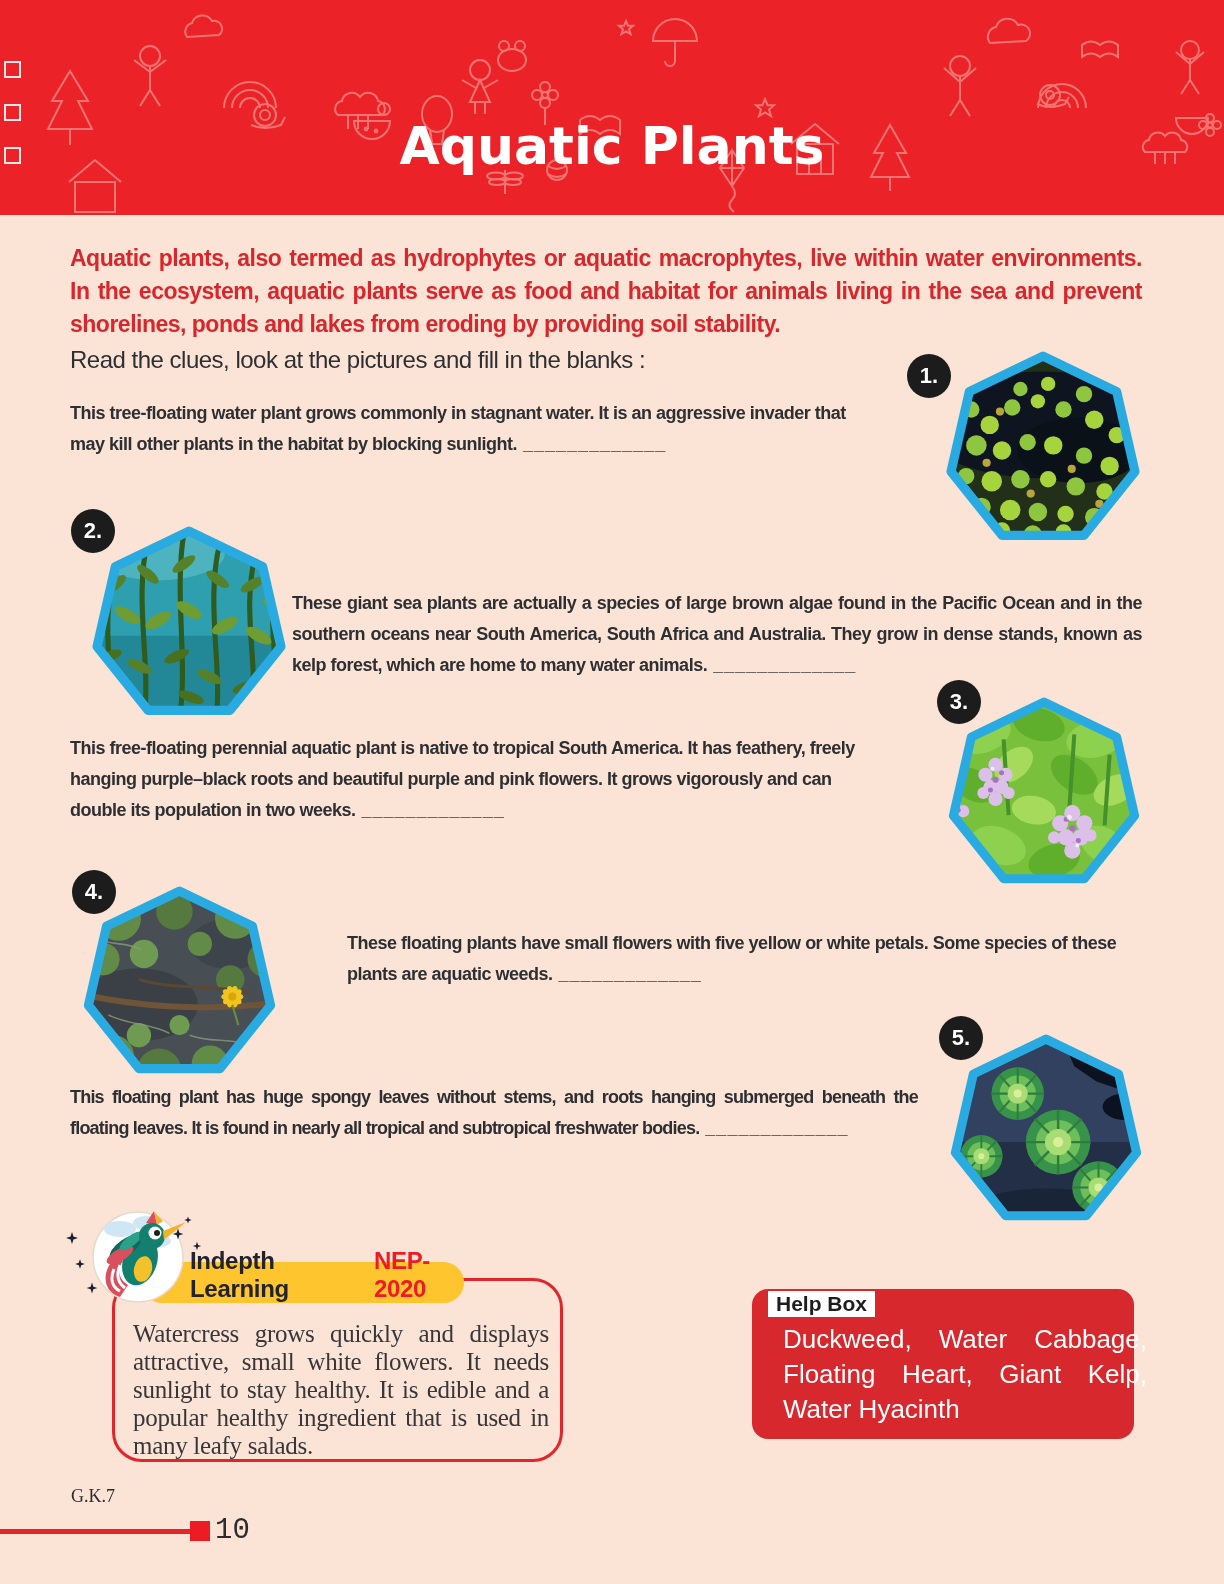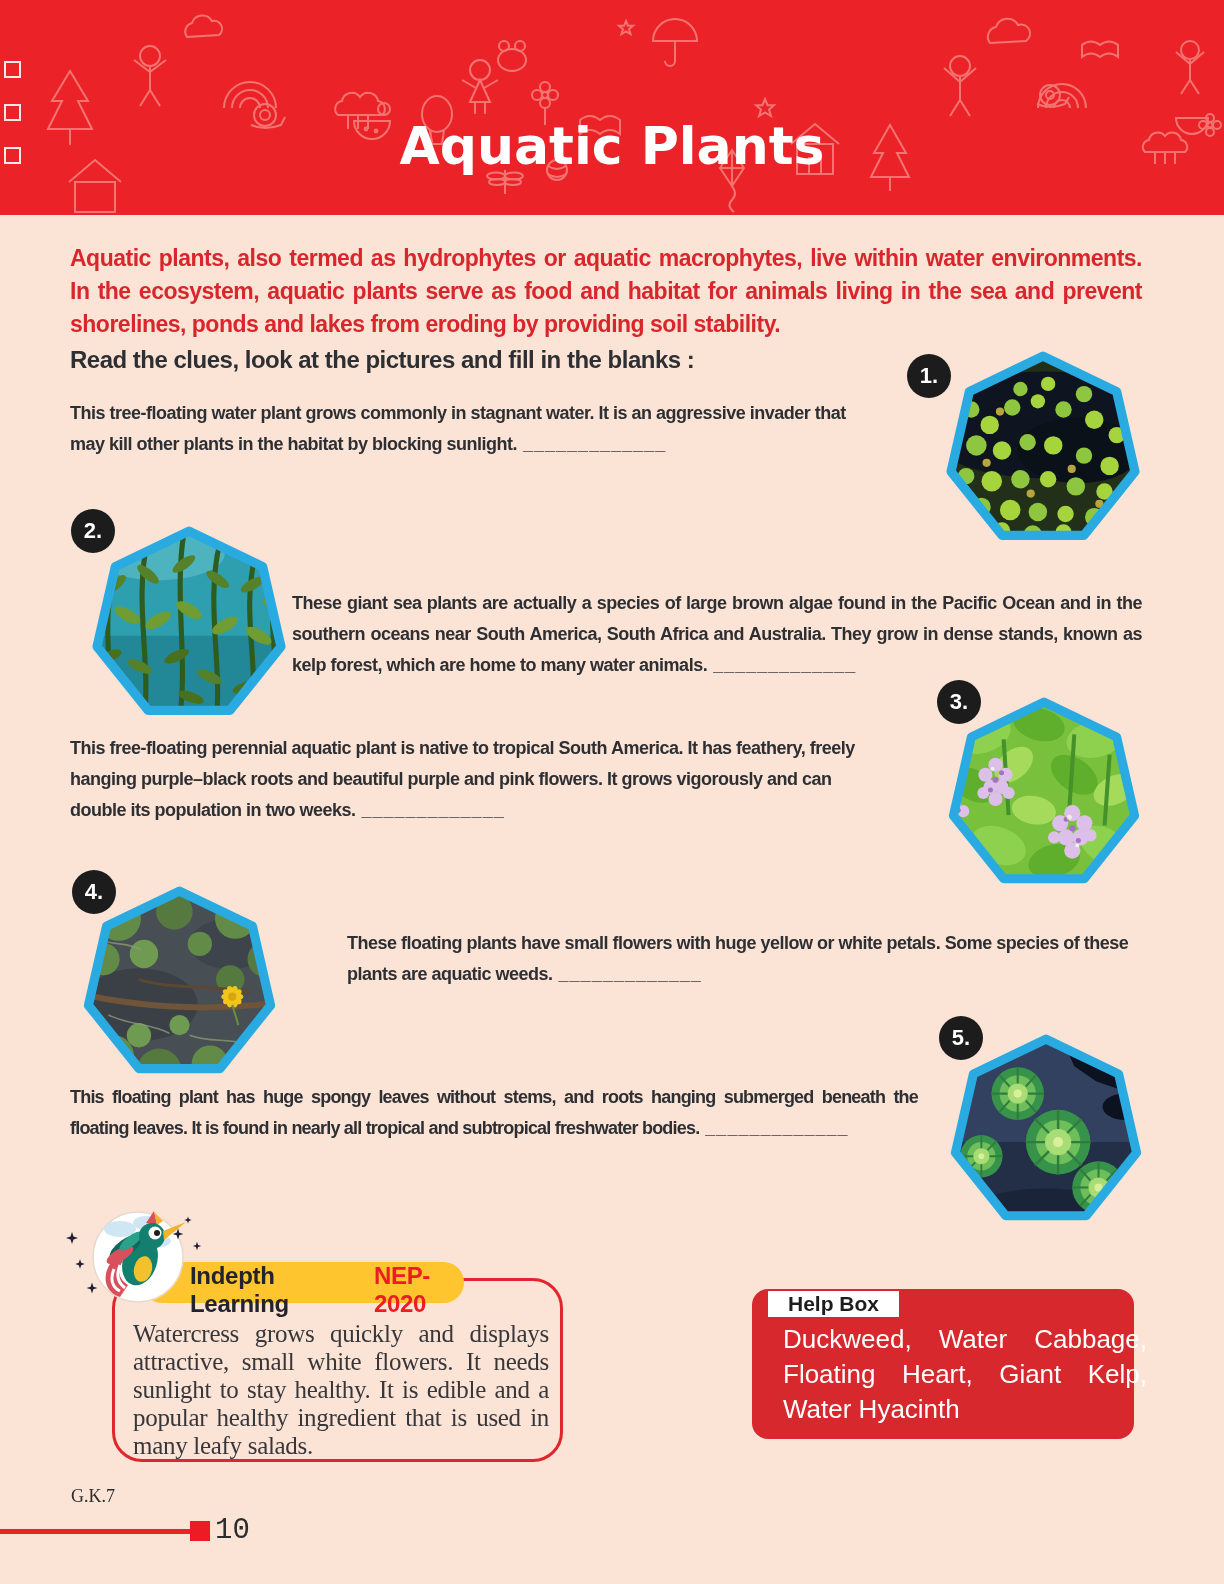--- a/index.html
+++ b/index.html
@@ -5,40 +5,40 @@
   html,body{margin:0;padding:0;background:#fff;}
   .page{position:relative;width:1224px;height:1584px;background:#fbe4d6;overflow:hidden;
         font-family:"Liberation Sans","DejaVu Sans",sans-serif;}
   .abs{position:absolute;}
   .header{left:0;top:0;width:1224px;height:215px;background:#eb2328;}
   .doodles{left:0;top:0;}
   .title{left:0;top:116px;width:1224px;text-align:center;color:#ffffff;
          font-size:52px;font-weight:800;letter-spacing:0px;font-family:"DejaVu Sans",sans-serif;}
   .intro{left:70px;top:242px;width:1072px;font-size:23px;line-height:33px;font-weight:700;
          color:#d8262c;text-align:justify;letter-spacing:-0.5px;}
-  .instruction{left:70px;top:346px;font-size:24px;font-weight:700;color:#2e2f33;letter-spacing:-0.5px;text-align:center;}
+  .instruction{left:70px;top:346px;font-size:24px;font-weight:400;color:#2e2f33;letter-spacing:-0.5px;text-align:center;}
   .clue{font-size:18px;line-height:31px;font-weight:700;color:#2e2f33;letter-spacing:-0.5px;}
   .jst{text-align:justify;}
   .tight{letter-spacing:-0.8px;}
   .blank{margin-left:6px;letter-spacing:1px;white-space:nowrap;}
   .badge{width:44px;height:44px;border-radius:50%;background:#1d1c1c;color:#fff;
          font-size:22px;font-weight:700;display:flex;align-items:center;justify-content:center;}
   .photo{position:absolute;}
   .indepth-box{left:112px;top:1278px;width:451px;height:184px;border:3px solid #e0262c;
                border-radius:30px;box-sizing:border-box;}
   .indepth-pill{left:142px;top:1262px;width:322px;height:41px;background:#fec52f;border-radius:21px;
-                display:flex;align-items:flex-start;padding-left:48px;box-sizing:border-box;
+                display:flex;align-items:flex-end;padding-left:48px;box-sizing:border-box;
                 font-size:24px;font-weight:800;letter-spacing:-0.3px;}
   .pill-dark{color:#23232b;}
   .pill-red{color:#ed1c24;margin-left:26px;}
   .indepth-body{left:133px;top:1320px;width:416px;font-family:"Liberation Serif","DejaVu Serif",serif;
                 font-size:25px;line-height:28px;color:#37373b;text-align:justify;letter-spacing:-0.3px;}
   .help-box{left:752px;top:1289px;width:382px;height:150px;background:#d7282e;border-radius:16px;}
   .help-tag{position:absolute;left:16px;top:2px;background:#ffffff;color:#1d1d1d;
-            font-size:21px;font-weight:700;padding:1px 20px;}
+            font-size:21px;font-weight:700;padding:1px 8px;}
   .help-items{position:absolute;left:31px;top:33px;width:364px;color:#ffffff;
               font-size:26px;line-height:35px;text-align:justify;}
   .footer-book{left:71px;top:1486px;font-family:"Liberation Serif","DejaVu Serif",serif;
                font-size:18px;color:#2c2c2c;}
   .footer-line{left:0;top:1529px;width:192px;height:5px;background:#e4252a;}
   .footer-square{left:190px;top:1521px;width:20px;height:20px;background:#ed1c24;}
   .footer-page{left:215px;top:1514px;font-family:Liberation Mono, monospace;
                font-size:29px;color:#2c2c2c;}
 </style>
 </head>
@@ -463,21 +463,21 @@
           <ellipse rx="11" ry="4.5" transform="rotate(216)"></ellipse>
           <ellipse rx="11" ry="4.5" transform="rotate(288)"></ellipse>
         </g>
         <circle r="4" fill="#d9a50e"></circle>
       </g>
       <line x1="152" y1="120" x2="158" y2="140" stroke="#6b8f3f" stroke-width="2"></line>
     </g>
     <polygon points="100,8 171.9,42.6 189.7,120.5 139.9,182.9 60.1,182.9 10.3,120.5 28.1,42.6" fill="none" stroke="#29abe2" stroke-width="9" stroke-linejoin="round"></polygon>
   </svg>
   <div class="abs clue" style="left:347px;top:928px;width:800px">
-    <span>These floating plants have small flowers with huge yellow or white petals. Some species of these plants are aquatic weeds.</span><span class="blank">_____________</span>
+    <span>These floating plants have small flowers with five yellow or white petals. Some species of these plants are aquatic weeds.</span><span class="blank">_____________</span>
   </div>
 
   <div class="abs clue jst tight" style="left:70px;top:1082px;width:848px">
     <span>This floating plant has huge spongy leaves without stems, and roots hanging submerged beneath the floating leaves. It is found in nearly all tropical and subtropical freshwater bodies.</span><span class="blank">_____________</span>
   </div>
   <div class="abs badge" style="left:939px;top:1016px">5.</div>
   <svg class="photo" style="left:936px;top:1031px" width="220" height="202" viewBox="0 0 200 200">
     <defs>
         <clipPath id="clip5">
           <polygon points="100,8 171.9,42.6 189.7,120.5 139.9,182.9 60.1,182.9 10.3,120.5 28.1,42.6"></polygon>

